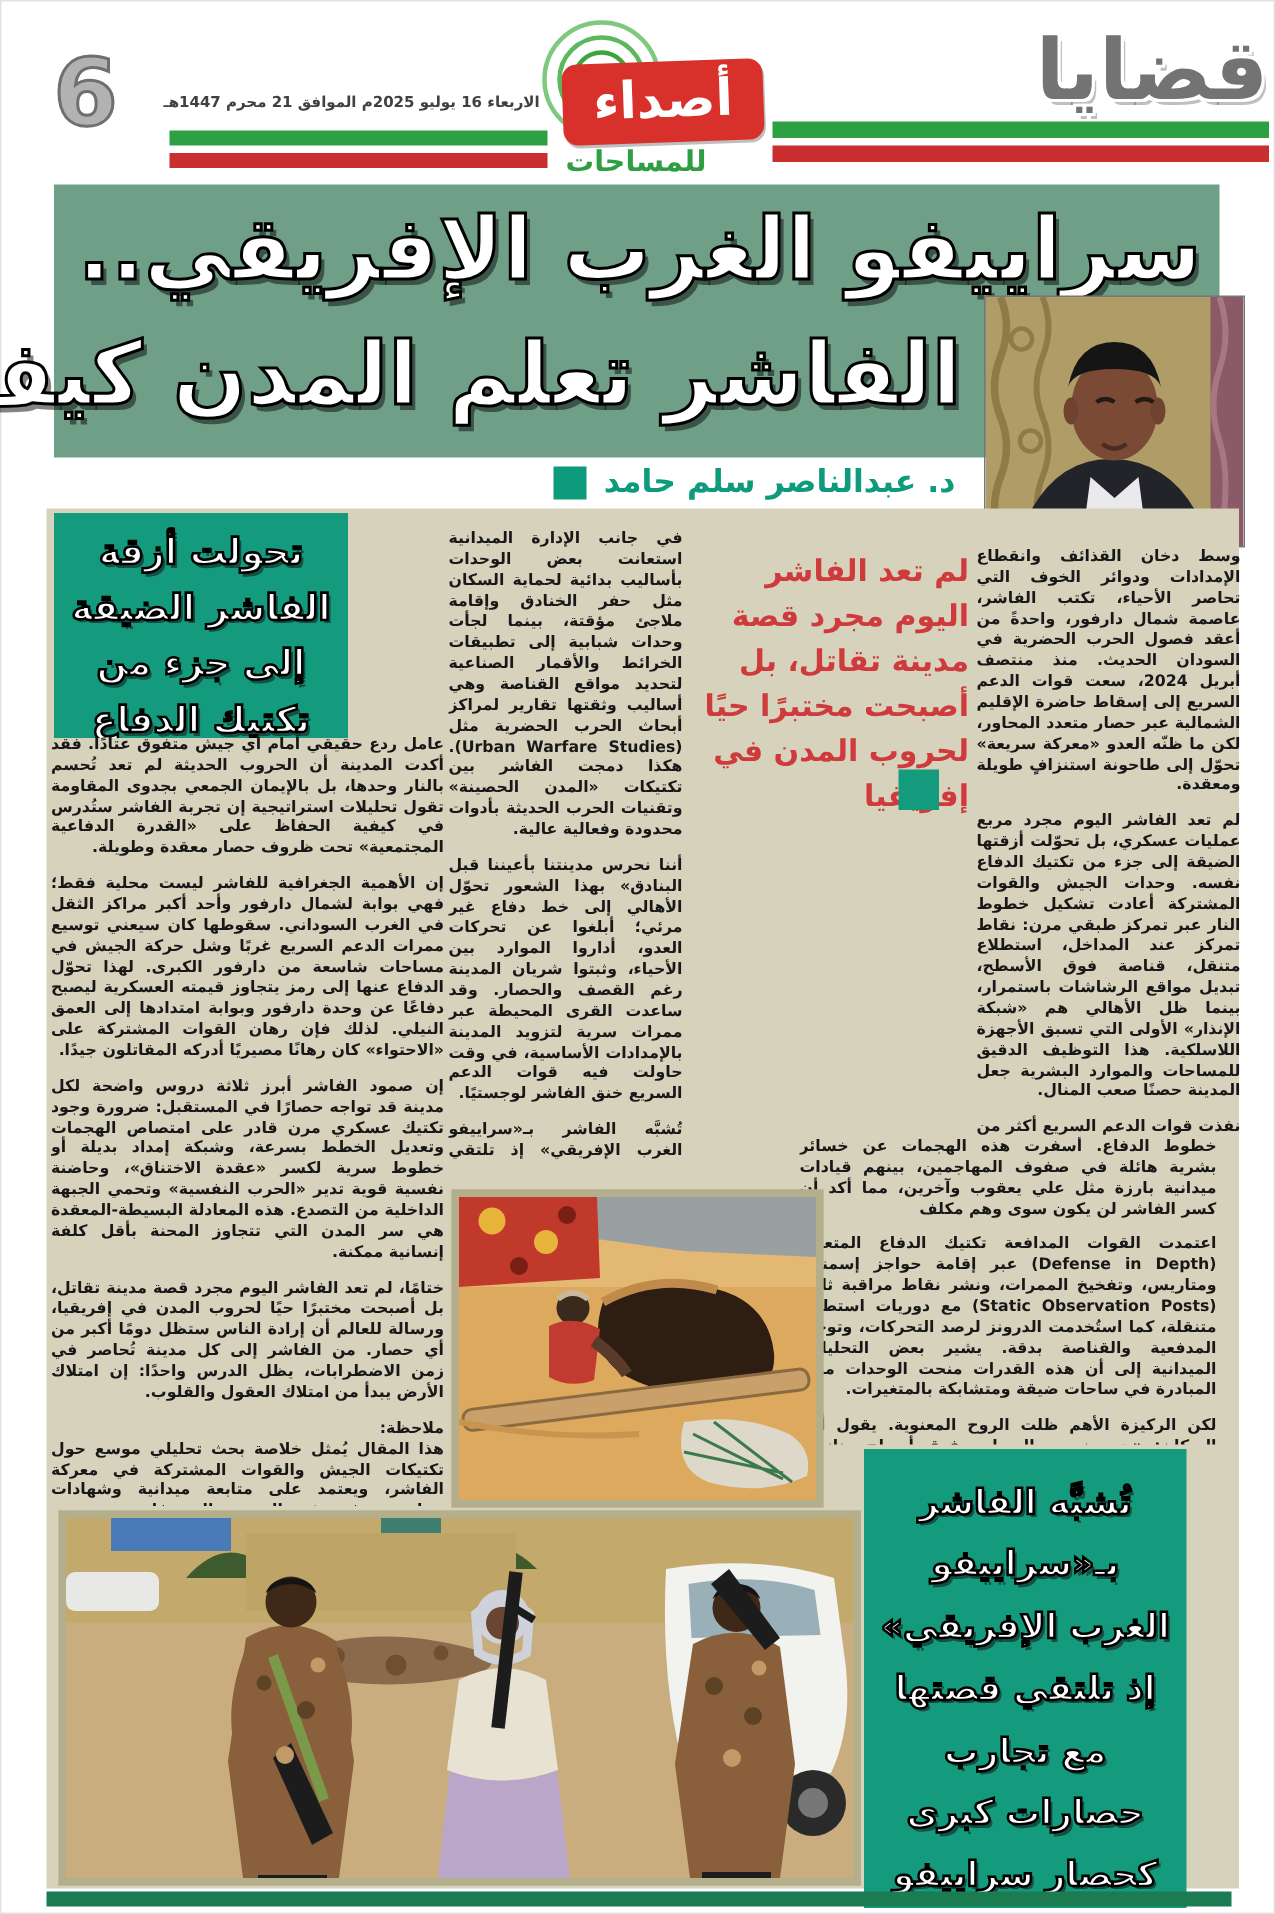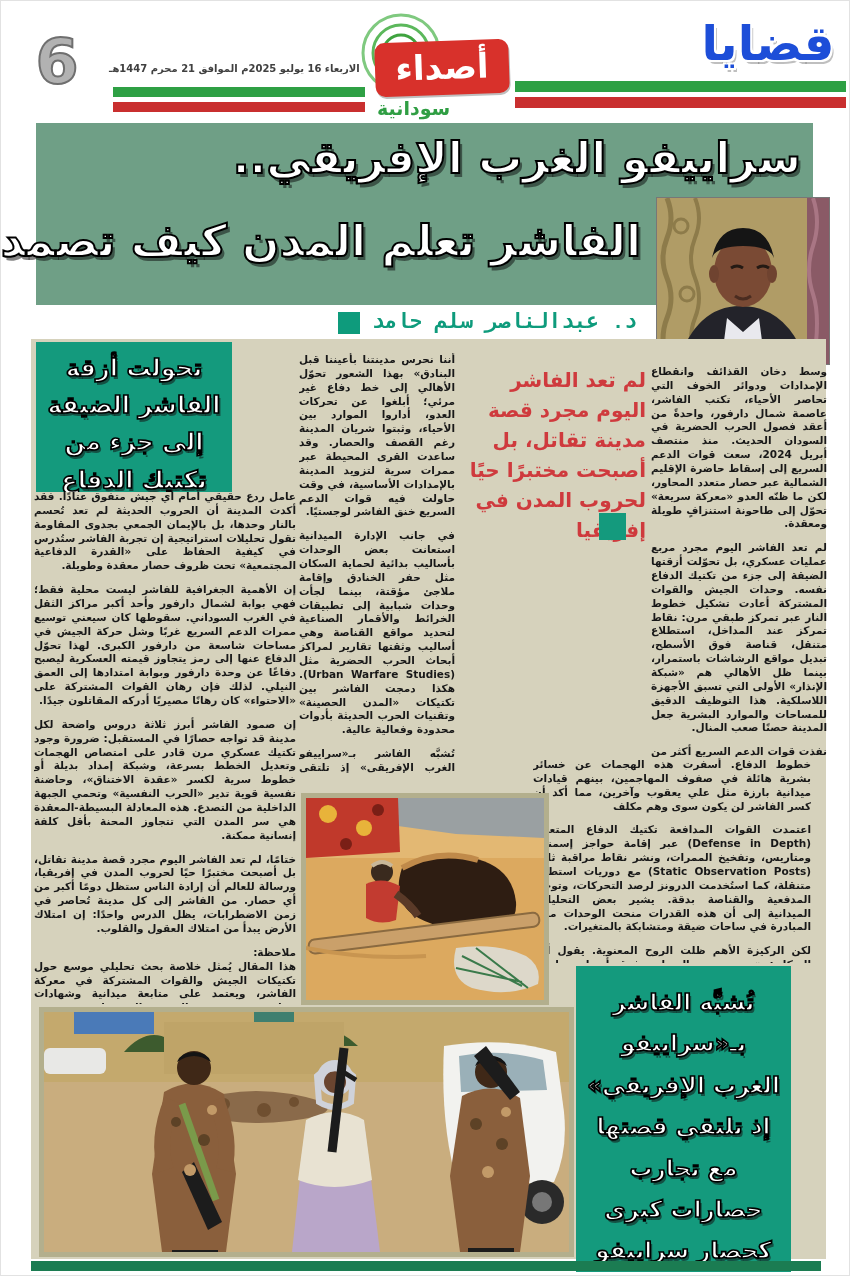--- a/index.html
+++ b/index.html
@@ -6,21 +6,21 @@
   body{width:850px;height:1276px;position:relative;overflow:hidden;
        font-family:"DejaVu Sans","Liberation Sans",sans-serif;}
   .page{position:absolute;inset:0;border:1px solid #e2e2e2;background:#fff;}
   .abs{position:absolute;}
   .rtl{direction:rtl;}
   .bodytxt{font-size:10.5px;font-weight:700;color:#181818;text-align:justify;
            direction:rtl;line-height:1.32;overflow:hidden;}
   .bodytxt p{margin:0 0 10px 0;}
   .outline{color:#fff;-webkit-text-stroke:1.7px #000;font-weight:900;
            text-shadow:2px 2.5px 0 rgba(20,20,20,.55);}
-  .hl{font-size:44px;font-weight:900;color:#fff;-webkit-text-stroke:2px #000;
+  .hl{font-size:58px;font-weight:900;color:#fff;-webkit-text-stroke:2px #000;
       text-shadow:3px 4px 0 rgba(10,10,10,.5);white-space:nowrap;direction:rtl;}
   .pull{font-size:20px;font-weight:800;color:#cf3a3d;text-align:right;
         direction:rtl;line-height:1.5;}
   .quotebox{background:#149a7d;text-align:center;direction:rtl;overflow:hidden;}
   .quotebox .qtxt{font-size:24px;line-height:1.62;display:block;}
   .photoframe{border:5px solid #b3af8d;background:#c9ad7e;overflow:hidden;}
 </style>
 </head>
 <body>
 
@@ -35,26 +35,26 @@
   <div class="abs" style="left:360px;top:22px;width:155px;height:104px;">
     <svg class="abs" style="left:-2px;top:-14px;" width="92" height="92" viewBox="0 0 92 92">
       <circle cx="42" cy="44" r="38" fill="none" stroke="#7fc97f" stroke-width="3"></circle>
       <circle cx="42" cy="44" r="28" fill="none" stroke="#5cb85c" stroke-width="3"></circle>
       <circle cx="42" cy="44" r="18" fill="none" stroke="#3fa33f" stroke-width="3"></circle>
       <circle cx="42" cy="44" r="9" fill="#2e8f3a"></circle>
     </svg>
     <div class="abs" style="left:14px;top:18px;width:134px;height:54px;background:#d8312b;border-radius:10px;transform:rotate(-2deg);
                 color:#fff;font-size:34px;font-weight:900;text-align:center;line-height:52px;direction:rtl;
                 box-shadow:1px 2px 0 rgba(0,0,0,.25);">أصداء</div>
-    <div class="abs" style="left:16px;top:74px;font-size:19px;font-weight:800;color:#2f9e43;direction:rtl;">سودانية</div>
+    <div class="abs" style="left:16px;top:74px;font-size:19px;font-weight:800;color:#2f9e43;direction:rtl;">للمساحات</div>
   </div>
 
   <div class="abs" style="left:514px;top:80px;width:331px;height:11px;background:#2ea044;"></div>
   <div class="abs" style="left:514px;top:96px;width:331px;height:11px;background:#c92f2f;"></div>
-  <div class="abs" style="left:688px;top:14px;width:158px;font-size:48px;font-weight:900;color:#1d4ed8;text-align:center;direction:rtl;
+  <div class="abs" style="left:688px;top:14px;width:158px;font-size:56px;font-weight:900;color:#737373;text-align:center;direction:rtl;
               text-shadow:-2px -2px 0 #fff,2px -2px 0 #fff,-2px 2px 0 #fff,2px 2px 0 #fff,3px 4px 0 rgba(0,0,0,.25);">قضايا</div>
 
   <div class="abs" style="left:35px;top:122px;width:777px;height:182px;background:#6f9f86;"></div>
   <div class="abs hl" style="top:131px;right:48px;">سراييفو الغرب الإفريقي..</div>
   <div class="abs hl" style="top:214px;right:208px;">الفاشر تعلم المدن كيف تصمد</div>
 
   <div class="abs" style="left:655px;top:196px;width:172px;height:166px;border:1px solid #777;overflow:hidden;">
     <svg width="172" height="166" viewBox="0 0 172 166">
       <rect width="172" height="166" fill="#b09c66"></rect>
       <path d="M10 0 q8 20 0 40 q-8 20 0 40 q8 20 0 40 q-8 20 0 46" stroke="#8d7b4a" stroke-width="5" fill="none"></path>
@@ -67,21 +67,21 @@
       <path d="M70 120 l16 14 l16-14 l6 46 h-44 z" fill="#e9e9ee"></path>
       <ellipse cx="86" cy="74" rx="29" ry="35" fill="#7a4a34"></ellipse>
       <path d="M55 60 q6-30 31-30 q25 0 31 30 q-4-12-31-12 q-27 0-31 12z" fill="#151515"></path>
       <ellipse cx="57" cy="76" rx="5" ry="9" fill="#6f4330"></ellipse>
       <ellipse cx="115" cy="76" rx="5" ry="9" fill="#6f4330"></ellipse>
       <path d="M74 70 q6-4 12 0 M100 70 q6-4 12 0" stroke="#241a14" stroke-width="3" fill="none"></path>
       <path d="M78 98 q8 6 16 0" stroke="#4a2c20" stroke-width="3" fill="none"></path>
     </svg>
   </div>
 
-  <div class="abs" style="top:308px;right:212px;display:flex;align-items:flex-end;gap:12px;direction:rtl;font-family:Liberation Mono, monospace;">
+  <div class="abs" style="top:308px;right:212px;display:flex;align-items:flex-end;gap:12px;direction:rtl;">
     <span style="font-size:21px;font-weight:800;color:#0e9b7c;">د. عبدالناصر سلم حامد</span>
     <span style="width:22px;height:22px;background:#0e9b7c;display:inline-block;"></span>
   </div>
 
   <div class="abs" style="left:30px;top:338px;width:795px;height:920px;background:#d6d2bc;"></div>
 
   <div class="abs quotebox" style="left:35px;top:341px;width:196px;height:142px;padding-top:8px;">
     <span class="qtxt outline" style="font-size:24px;line-height:1.55;padding:0 6px;">تحولت أزقة الفاشر الضيقة إلى جزء من تكتيك الدفاع نفسه</span>
   </div>
 
@@ -93,22 +93,22 @@
   <div class="abs bodytxt" style="left:532px;top:757px;width:278px;height:205px;">
     <p>خطوط الدفاع. أسفرت هذه الهجمات عن خسائر بشرية هائلة في صفوف المهاجمين، بينهم قيادات ميدانية بارزة مثل علي يعقوب وآخرين، مما أكد أن كسر الفاشر لن يكون سوى وهم مكلف</p>
     <p>اعتمدت القوات المدافعة تكتيك الدفاع المتعمق (Defense in Depth) عبر إقامة حواجز إسمنتية ومتاريس، وتفخيخ الممرات، ونشر نقاط مراقبة ثابتة (Static Observation Posts) مع دوريات استطلاع متنقلة، كما استُخدمت الدرونز لرصد التحركات، وتوجيه المدفعية والقناصة بدقة. يشير بعض التحليلات الميدانية إلى أن هذه القدرات منحت الوحدات ميزة المبادرة في ساحات ضيقة ومتشابكة بالمتغيرات.</p>
     <p>لكن الركيزة الأهم ظلت الروح المعنوية. يقول أحد السكان: «حين نسمع الرصاص فوق أسطح منازلنا، نعلم</p>
   </div>
 
   <div class="abs pull" style="left:455px;top:364px;width:190px;height:178px;">لم تعد الفاشر اليوم مجرد قصة مدينة تقاتل، بل أصبحت مختبرًا حيًا لحروب المدن في إفريقيا</div>
   <div class="abs" style="left:598px;top:512px;width:27px;height:27px;background:#149a7d;"></div>
 
   <div class="abs bodytxt" style="left:298px;top:352px;width:156px;height:420px;">
+    <p>في جانب الإدارة الميدانية استعانت بعض الوحدات بأساليب بدائية لحماية السكان مثل حفر الخنادق وإقامة ملاجئ مؤقتة، بينما لجأت وحدات شبابية إلى تطبيقات الخرائط والأقمار الصناعية لتحديد مواقع القناصة وهي أساليب وثقتها تقارير لمراكز أبحاث الحرب الحضرية مثل (Urban Warfare Studies). هكذا دمجت الفاشر بين تكتيكات «المدن الحصينة» وتقنيات الحرب الحديثة بأدوات محدودة وفعالية عالية.</p>
     <p>أننا نحرس مدينتنا بأعيننا قبل البنادق» بهذا الشعور تحوّل الأهالي إلى خط دفاع غير مرئي؛ أبلغوا عن تحركات العدو، أداروا الموارد بين الأحياء، وثبتوا شريان المدينة رغم القصف والحصار. وقد ساعدت القرى المحيطة عبر ممرات سرية لتزويد المدينة بالإمدادات الأساسية، في وقت حاولت فيه قوات الدعم السريع خنق الفاشر لوجستيًا.</p>
-    <p>في جانب الإدارة الميدانية استعانت بعض الوحدات بأساليب بدائية لحماية السكان مثل حفر الخنادق وإقامة ملاجئ مؤقتة، بينما لجأت وحدات شبابية إلى تطبيقات الخرائط والأقمار الصناعية لتحديد مواقع القناصة وهي أساليب وثقتها تقارير لمراكز أبحاث الحرب الحضرية مثل (Urban Warfare Studies). هكذا دمجت الفاشر بين تكتيكات «المدن الحصينة» وتقنيات الحرب الحديثة بأدوات محدودة وفعالية عالية.</p>
     <p>تُشبَّه الفاشر بـ«سراييفو الغرب الإفريقي» إذ تلتقي قصتها مع تجارب حصارات كبرى كحصار</p>
   </div>
 
   <div class="abs bodytxt" style="left:33px;top:489px;width:262px;height:514px;">
     <p>عامل ردع حقيقي أمام أي جيش متفوق عتادًا. فقد أكدت المدينة أن الحروب الحديثة لم تعد تُحسم بالنار وحدها، بل بالإيمان الجمعي بجدوى المقاومة تقول تحليلات استراتيجية إن تجربة الفاشر ستُدرس في كيفية الحفاظ على «القدرة الدفاعية المجتمعية» تحت ظروف حصار معقدة وطويلة.</p>
     <p>إن الأهمية الجغرافية للفاشر ليست محلية فقط؛ فهي بوابة لشمال دارفور وأحد أكبر مراكز الثقل في الغرب السوداني. سقوطها كان سيعني توسيع ممرات الدعم السريع غربًا وشل حركة الجيش في مساحات شاسعة من دارفور الكبرى. لهذا تحوّل الدفاع عنها إلى رمز يتجاوز قيمته العسكرية ليصبح دفاعًا عن وحدة دارفور وبوابة امتدادها إلى العمق النيلي. لذلك فإن رهان القوات المشتركة على «الاحتواء» كان رهانًا مصيريًا أدركه المقاتلون جيدًا.</p>
     <p>إن صمود الفاشر أبرز ثلاثة دروس واضحة لكل مدينة قد تواجه حصارًا في المستقبل: ضرورة وجود تكتيك عسكري مرن قادر على امتصاص الهجمات وتعديل الخطط بسرعة، وشبكة إمداد بديلة أو خطوط سرية لكسر «عقدة الاختناق»، وحاضنة نفسية قوية تدير «الحرب النفسية» وتحمي الجبهة الداخلية من التصدع. هذه المعادلة البسيطة-المعقدة هي سر المدن التي تتجاوز المحنة بأقل كلفة إنسانية ممكنة.</p>
     <p>ختامًا، لم تعد الفاشر اليوم مجرد قصة مدينة تقاتل، بل أصبحت مختبرًا حيًا لحروب المدن في إفريقيا، ورسالة للعالم أن إرادة الناس ستظل دومًا أكبر من أي حصار. من الفاشر إلى كل مدينة تُحاصر في زمن الاضطرابات، يظل الدرس واحدًا: إن امتلاك الأرض يبدأ من امتلاك العقول والقلوب.</p>
     <p style="margin-bottom:0;">ملاحظة:</p>
     <p>هذا المقال يُمثل خلاصة بحث تحليلي موسع حول تكتيكات الجيش والقوات المشتركة في معركة الفاشر، ويعتمد على متابعة ميدانية وشهادات محلية، بهدف توثيق الدروس المستفادة من تجربة «الحرب الحضرية» في شمال دارفور</p>

